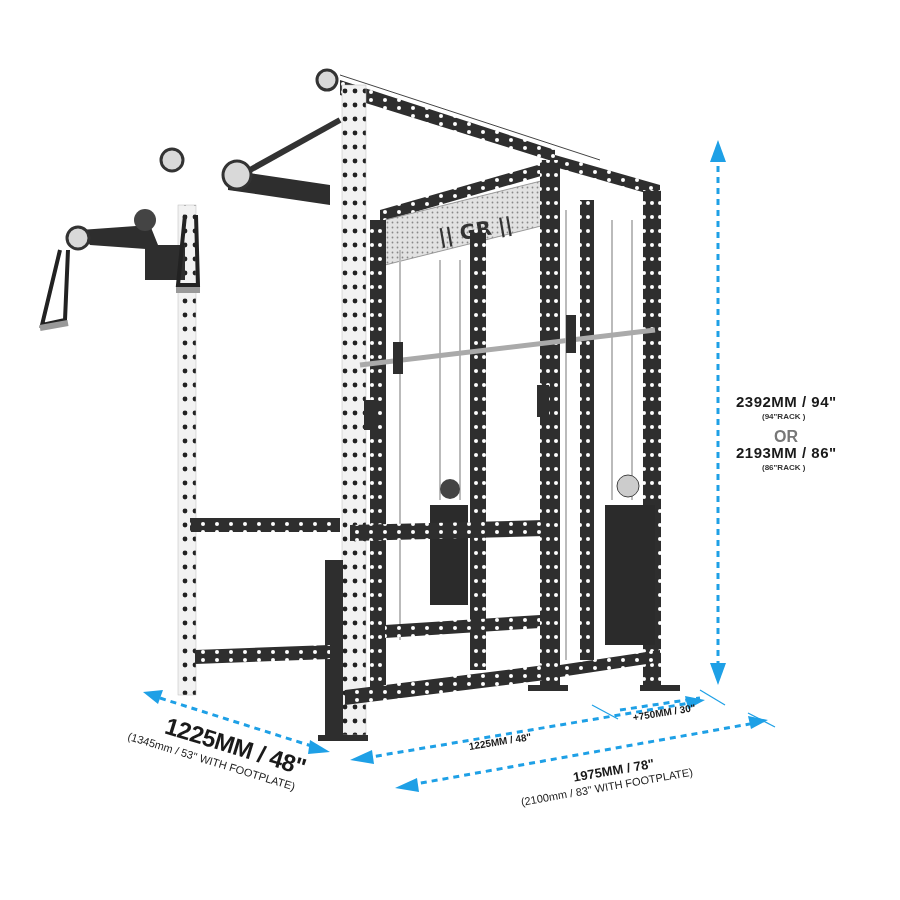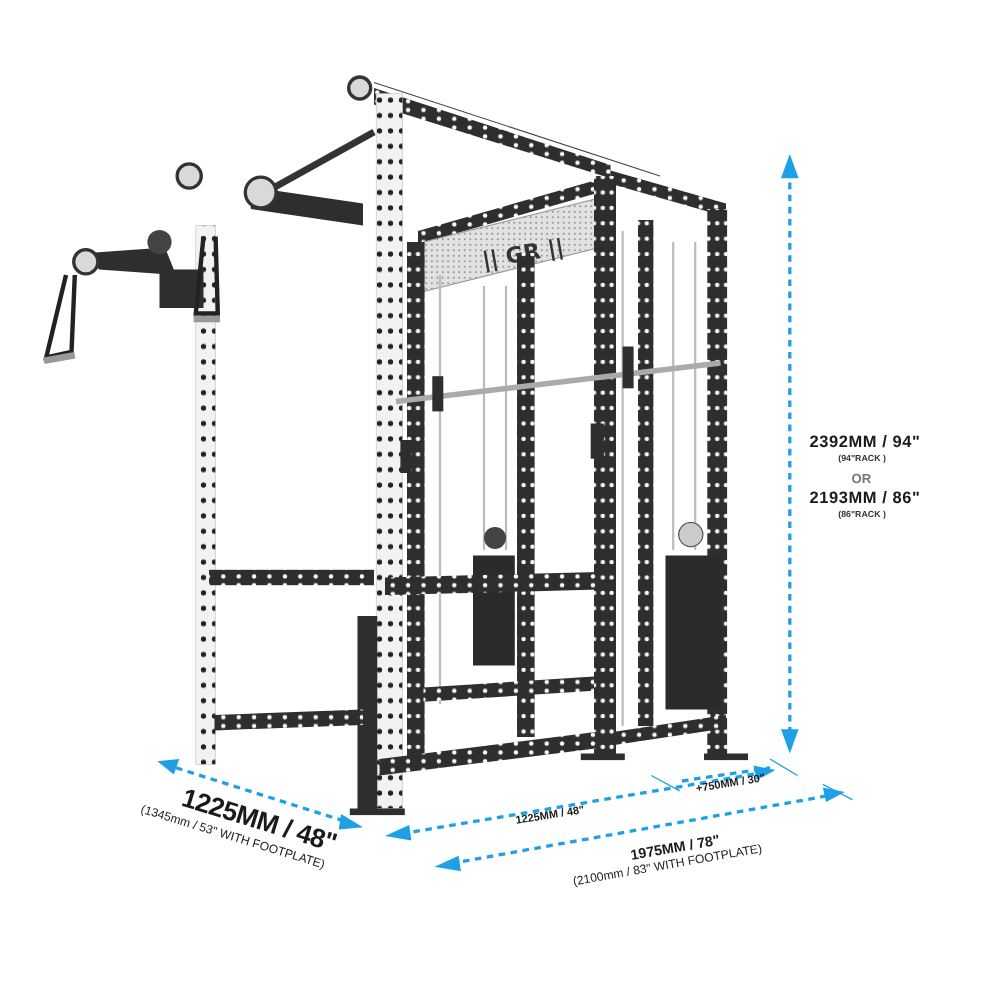--- a/index.html
+++ b/index.html
@@ -1,21 +1,21 @@
 <!DOCTYPE html>
 <html><head>
   <meta charset="utf-8">
   <style>
     html, body { margin: 0; padding: 0; background: #ffffff; }
     body { width: 900px; height: 900px; position: relative; overflow: hidden; font-family: "Liberation Sans", sans-serif; }
     #stage { position: absolute; left: 0; top: 0; width: 900px; height: 900px; }
     .dim-label { position: absolute; color: #1a1a1a; font-family: "Liberation Sans", sans-serif; font-weight: bold; white-space: nowrap; transform-origin: left top; }
     .h-main { font-size: 15px; letter-spacing: 0.5px; }
     .h-sub { font-size: 8px; color: #333; }
-    .h-or { font-size: 12px; color: #777; }
+    .h-or { font-size: 16px; color: #777; }
     .big { font-size: 24px; font-weight: bold; letter-spacing: -0.5px; }
     .small { font-size: 10px; }
     .mid { font-size: 13px; }
     .paren { font-size: 11px; font-weight: normal; color: #222; }
   </style>
 </head>
 <body>
 
 <svg id="stage" viewBox="0 0 900 900" xmlns="http://www.w3.org/2000/svg">
   <defs>

